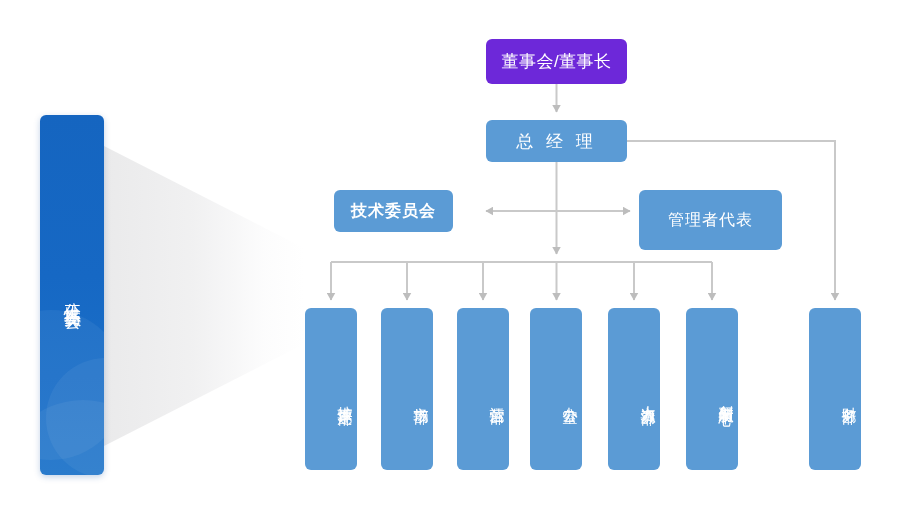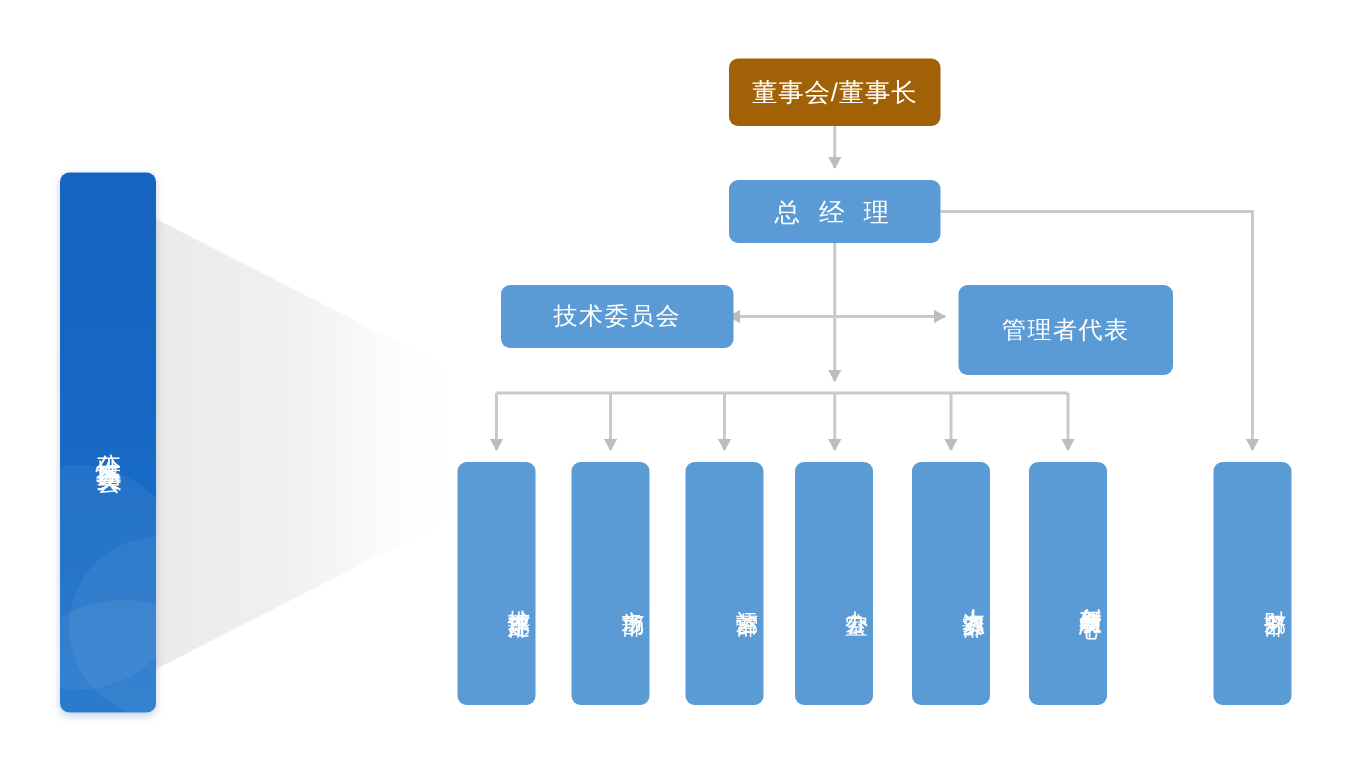--- a/index.html
+++ b/index.html
@@ -88,21 +88,21 @@
     position: absolute;
     border-radius: 6px;
     display: flex;
     align-items: center;
     justify-content: center;
     color: #ffffff;
     box-sizing: border-box;
     text-align: center;
   }
   .node.primary {
-    background: #a16207;
+    background: #6d28d9;
     font-size: 17px;
     letter-spacing: 0.5px;
   }
   .node.secondary {
     background: #5b9bd5;
     font-size: 17px;
     letter-spacing: 4px;
   }
   .node.lateral {
     background: #5b9bd5;
@@ -172,21 +172,21 @@
   </div>
 
   <div class="node primary" style="left:486px; top:39px; width:141px; height:45px;">
     <span>董事会/董事长</span>
   </div>
 
   <div class="node secondary" style="left:486px; top:120px; width:141px; height:42px;text-align:right;">
     <span>总 经 理</span>
   </div>
 
-  <div class="node lateral" style="left:334px; top:190px; width:155px; height:42px;">
+  <div class="node lateral" style="left:334px; top:190px; width:119px; height:42px;font-weight:bold;">
     <span>技术委员会</span>
   </div>
 
   <div class="node lateral" style="left:639px; top:190px; width:143px; height:60px;">
     <span>管理者代表</span>
   </div>
 
   <div class="node dept" style="left:305px; top:308px; width:52px; height:162px;">
     <span>技术评定部</span>
   </div>

